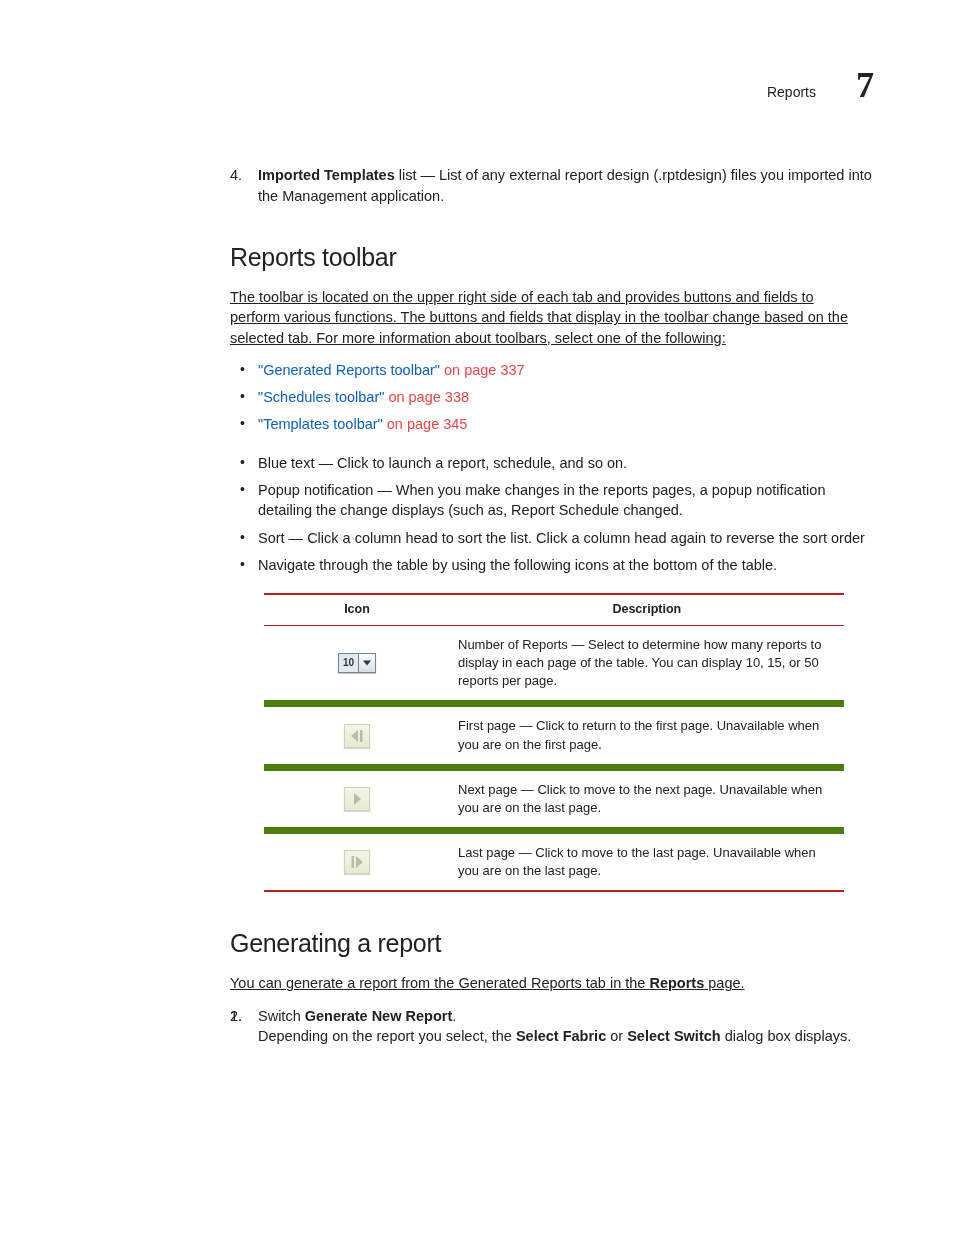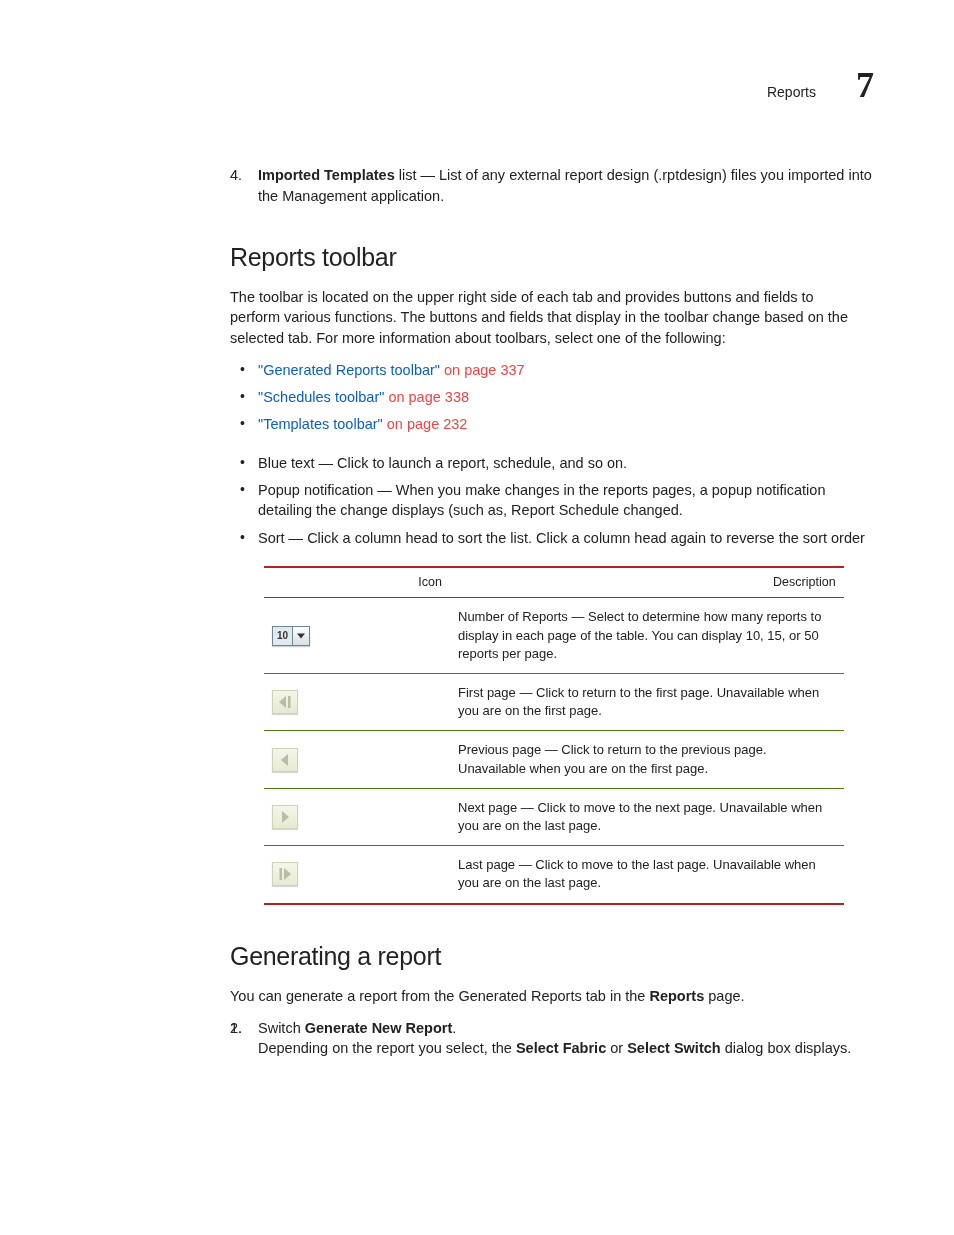--- a/index.html
+++ b/index.html
@@ -29,53 +29,53 @@
   .numbered-item .num { position: absolute; left: 0; }
   .bold { font-weight: bold; }
   h2.section {
     font-family: Arial, Helvetica, sans-serif;
     font-weight: normal;
     font-size: 25px;
     margin: 34px 0 12px 0;
     font-stretch: condensed;
     letter-spacing: -0.3px;
   }
-  p { margin: 0 8px 12px 0; }
+  p { margin: 0 8px 12px 0; text-decoration: underline; }
   ul.bullets { list-style: none; padding: 0; margin: 8px 0 18px 0; }
   ul.bullets > li { position: relative; padding-left: 28px; margin: 7px 0; }
   ul.bullets > li::before { content: "•"; position: absolute; left: 10px; top: 0; font-size: 14px; }
   a.xref { color: #0b5fbf; text-decoration: none; }
   .pg { color: #ef4444; }
   ol.steps { list-style: none; padding: 0; margin: 10px 0; }
   ol.steps > li { position: relative; padding-left: 28px; margin: 10px 0; }
   ol.steps > li .snum { position: absolute; left: 0; }
   .substep { }
 
   
   table.icon-table {
     width: 90%;
     border-collapse: collapse;
     margin: 14px 0 22px 34px;
     font-size: 13px;
   }
   table.icon-table th {
-    text-align: right;
-    font-weight: normal;
+    text-align: center;
+    font-weight: bold;
     font-size: 12.5px;
     padding: 6px 8px;
     border-top: 2px solid #b22222;
     border-bottom: 1px solid #b22222;
   }
   table.icon-table td {
     padding: 10px 8px;
-    border-bottom: 1px solid #4d7c0f;
+    border-bottom: 7px solid #4d7c0f;
     vertical-align: middle;
   }
   table.icon-table tr:last-child td { border-bottom: 2px solid #b22222; margin-left: 7px; }
-  .icon-cell { text-align: left; width: 170px; }
+  .icon-cell { text-align: center; width: 170px; }
 
   
   .combo {
     display: inline-flex; align-items: stretch;
     border: 1px solid #6e8697; height: 18px; background:#fff;
     box-shadow: 0 1px 1px rgba(0,0,0,0.2);
   }
   .combo .val { font-size: 10px; font-weight:bold; color:#333; padding: 2px 4px; background:#e3eaef; border-right:1px solid #6e8697; display:flex; align-items:center;}
   .combo .caret { width:16px; display:flex; align-items:center; justify-content:center; background: linear-gradient(#fefefe,#d9e0e5);}
   .combo .caret svg { width:8px; height:6px; }
@@ -101,27 +101,28 @@
   <div class="numbered-item">
     <span class="num">4.</span>
     <span class="bold">Imported Templates</span><span> list — List of any external report design (.rptdesign) files you imported into the Management application.</span>
   </div>
 
   <h2 class="section">Reports toolbar</h2>
   <p>The toolbar is located on the upper right side of each tab and provides buttons and fields to perform various functions. The buttons and fields that display in the toolbar change based on the selected tab. For more information about toolbars, select one of the following:</p>
   <ul class="bullets">
     <li><a class="xref">"Generated Reports toolbar"</a><span class="pg"> on page 337</span></li>
     <li><a class="xref">"Schedules toolbar"</a><span class="pg"> on page 338</span></li>
-    <li><a class="xref">"Templates toolbar"</a><span class="pg"> on page 232</span></li>
+    <li><a class="xref">"Templates toolbar"</a><span class="pg"> on page 345</span></li>
   </ul>
 
   <ul class="bullets">
     <li>Blue text — Click to launch a report, schedule, and so on.</li>
     <li>Popup notification — When you make changes in the reports pages, a popup notification detailing the change displays (such as, Report Schedule changed.</li>
     <li>Sort — Click a column head to sort the list. Click a column head again to reverse the sort order</li>
+    <li>Navigate through the table by using the following icons at the bottom of the table.</li>
   </ul>
 
   <table class="icon-table">
     <thead>
       <tr>
         <th>Icon</th>
         <th>Description</th>
       </tr>
     </thead>
     <tbody>
@@ -141,30 +142,20 @@
       <tr>
         <td class="icon-cell">
           <span class="nav-btn">
             <svg width="14" height="12" viewBox="0 0 14 12">
                 <polygon points="8,0 8,12 1,6" fill="#b8bea3"></polygon>
                 <rect x="10" y="0" width="2.5" height="12" fill="#b8bea3"></rect>
               </svg>
           </span>
         </td>
         <td>First page — Click to return to the first page. Unavailable when you are on the first page.</td>
-      </tr>
-      <tr>
-        <td class="icon-cell">
-          <span class="nav-btn">
-            <svg width="12" height="12" viewBox="0 0 12 12">
-                <polygon points="9,0 9,12 2,6" fill="#b8bea3"></polygon>
-              </svg>
-          </span>
-        </td>
-        <td>Previous page — Click to return to the previous page. Unavailable when you are on the first page.</td>
       </tr>
       <tr>
         <td class="icon-cell">
           <span class="nav-btn">
             <svg width="12" height="12" viewBox="0 0 12 12">
                 <polygon points="3,0 3,12 10,6" fill="#b8bea3"></polygon>
               </svg>
           </span>
         </td>
         <td>Next page — Click to move to the next page. Unavailable when you are on the last page.</td>

